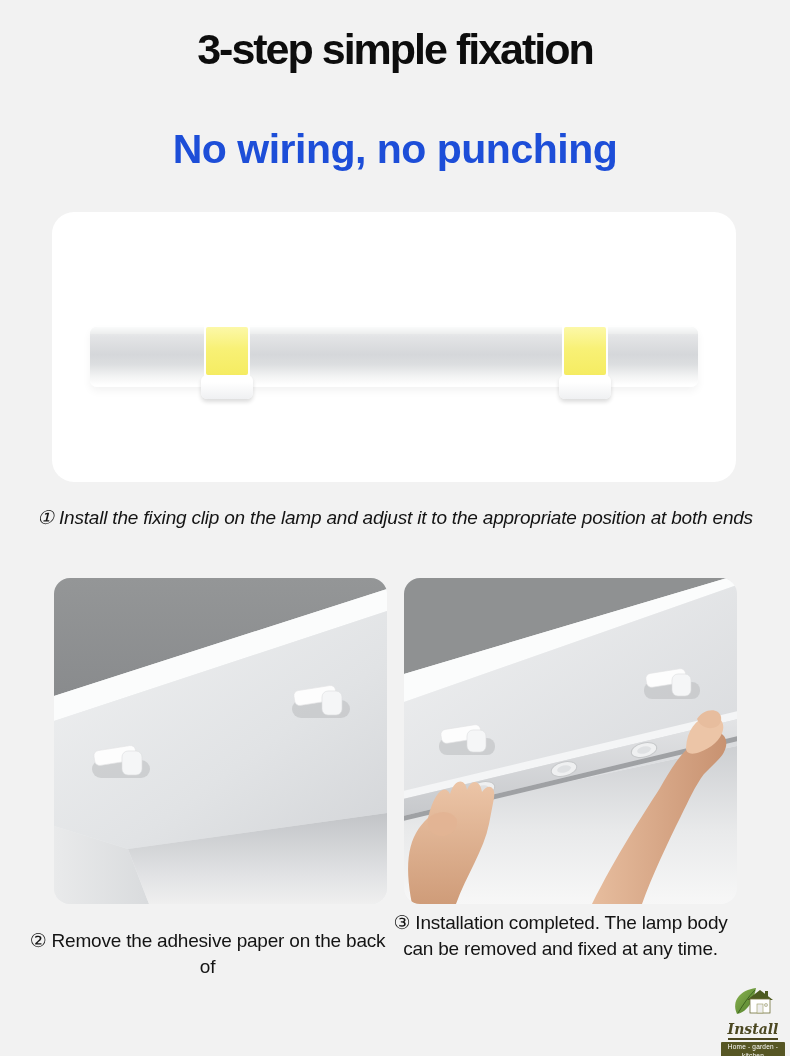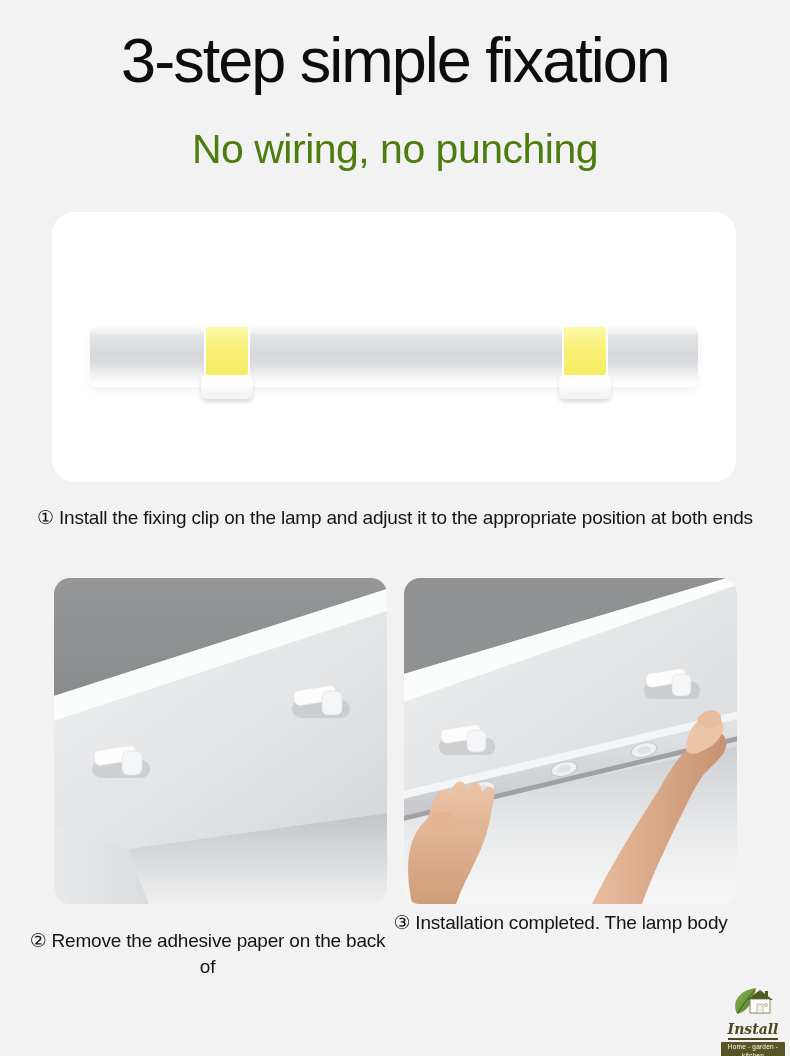--- a/index.html
+++ b/index.html
@@ -8,26 +8,26 @@
     background:#f2f2f2;
     font-family:"Liberation Sans", sans-serif;
     position:relative;overflow:hidden;
     color:#111;
   }
   .abs{position:absolute;}
 
   
   .title{
     top:26px;left:0;width:790px;text-align:center;
-    font-size:63px;font-weight:normal;letter-spacing:-2px;color:#0d0d0d;
+    font-size:43px;font-weight:bold;letter-spacing:-2px;color:#0d0d0d;
     line-height:1.1;
   }
   .subtitle{
     top:126px;left:0;width:790px;text-align:center;
-    font-size:41px;font-weight:normal;letter-spacing:-0.5px;color:#4d7c0f;
+    font-size:41px;font-weight:bold;letter-spacing:-0.5px;color:#1d4ed8;
   }
 
   
   .panel{
     left:52px;top:212px;width:684px;height:270px;
     background:#ffffff;border-radius:22px;
   }
   .lamp-bar{
     position:absolute;left:38px;top:115px;width:608px;height:60px;
     border-radius:7px;
@@ -56,21 +56,21 @@
   }
   .clip-left{left:114px;}
   .clip-right{left:472px;}
 
   
   .step-caption{
     font-size:19px;line-height:26px;color:#141414;text-align:center;
     letter-spacing:-0.2px;
   }
   .step-line{display:block;}
-  .step1{top:505px;left:0;width:790px;}
+  .step1{top:505px;left:0;width:790px;font-style:italic;}
   .step2{top:928px;left:20px;width:375px;}
   .step3{top:910px;left:388px;width:345px;}
 
   
   .photo{
     top:578px;width:333px;height:326px;border-radius:16px;overflow:hidden;
     background:#eceeef;
   }
   .photo-left{left:54px;}
   .photo-right{left:404px;}
@@ -240,20 +240,21 @@
     <span>②</span>
     <span>Remove the adhesive paper on the back of</span>
   </span>
 </div>
 
 <div class="abs step-caption step3">
   <span class="step-line">
     <span>③</span>
     <span>Installation completed. The lamp body</span>
   </span>
+  <span class="step-line">can be removed and fixed at any time.</span>
 </div>
 
 <div class="abs brand">
   <svg width="46" height="30" viewBox="0 0 46 30">
     <defs>
       <linearGradient id="leafG" x1="0" y1="0" x2="1" y2="1">
         <stop offset="0" stop-color="#8cb451"></stop>
           <stop offset="1" stop-color="#4e7d2a"></stop>
       </linearGradient>
     </defs>

